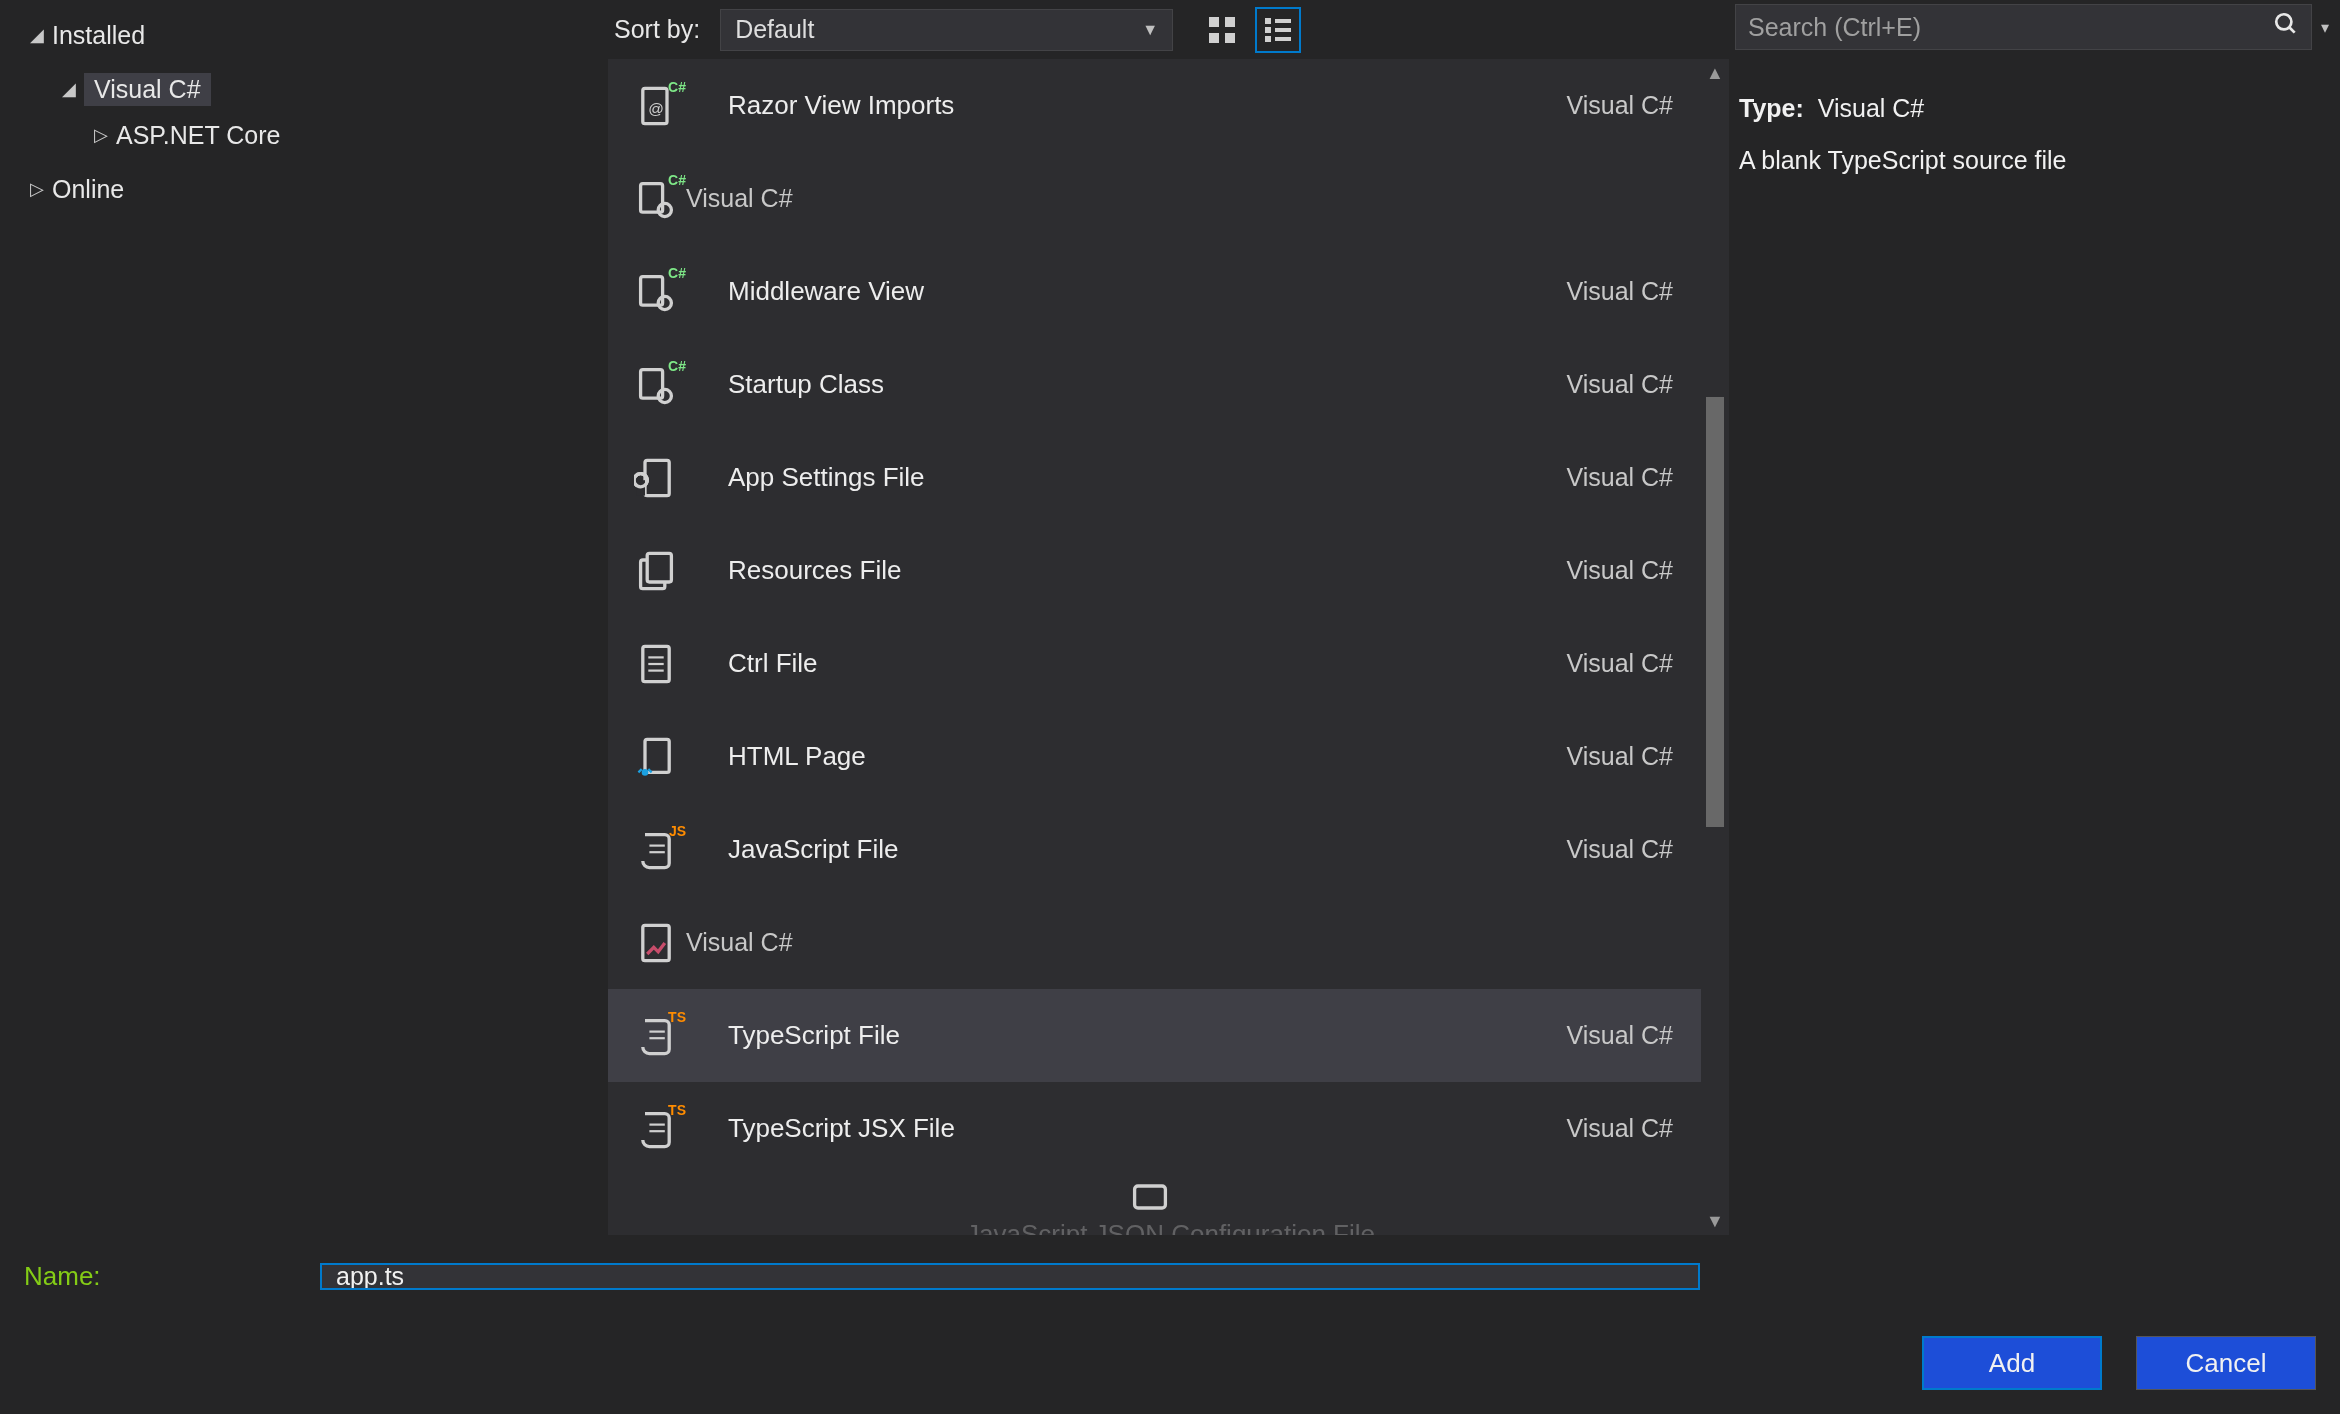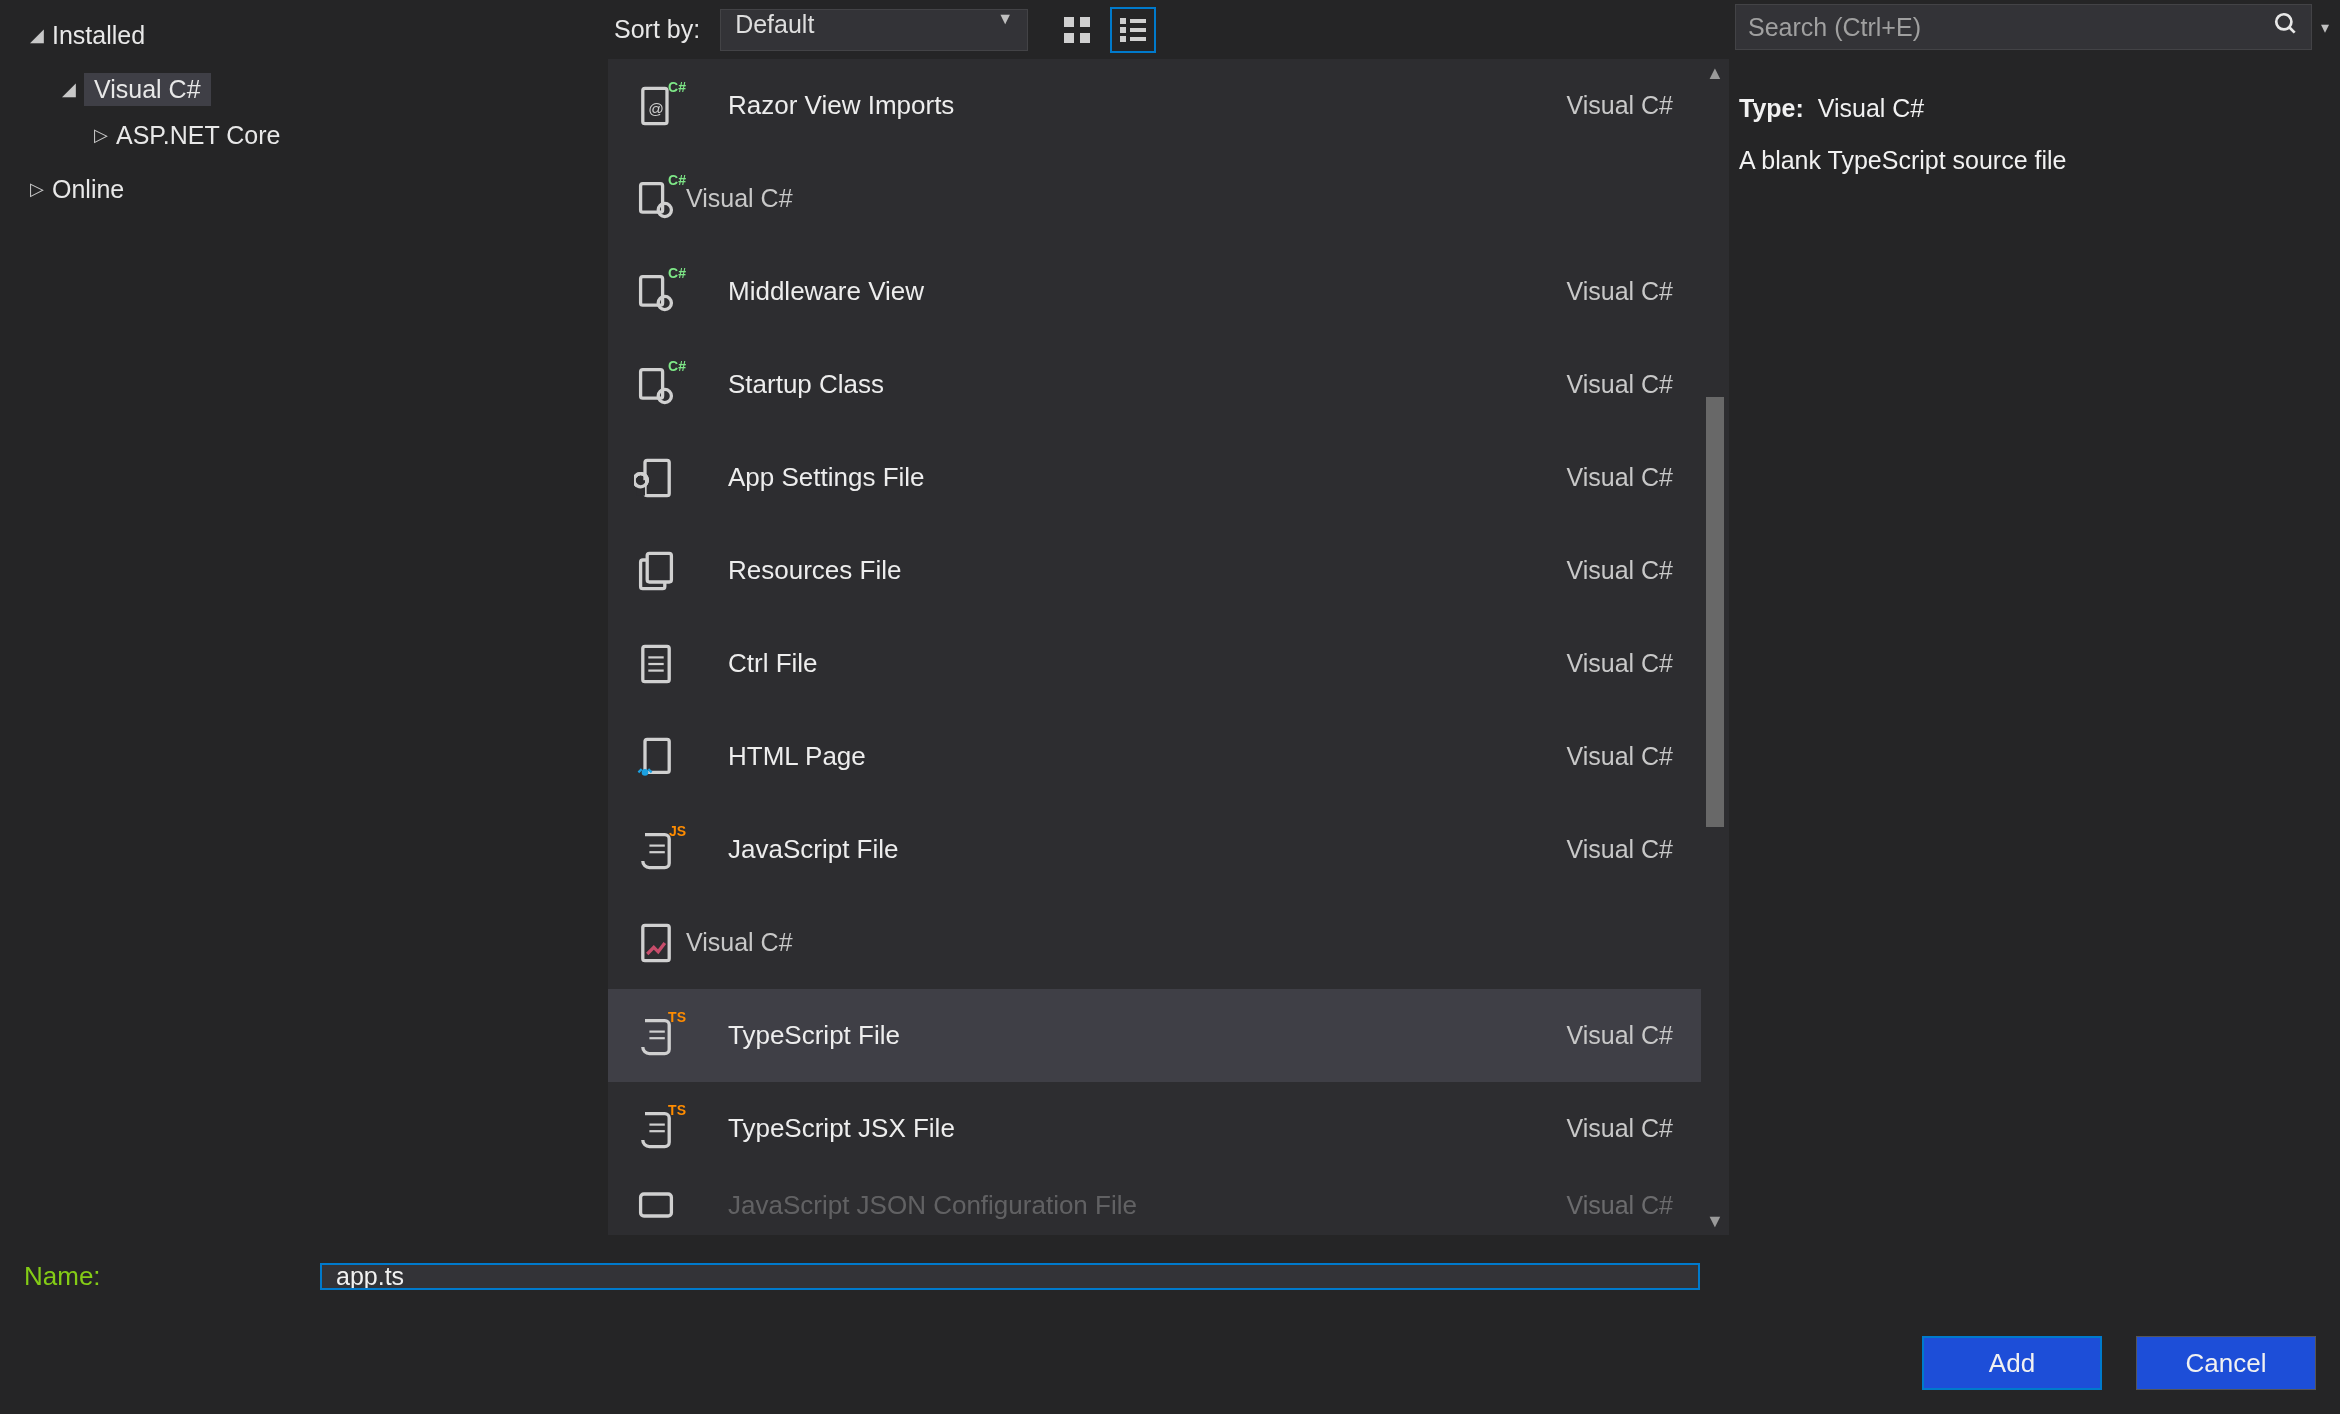--- a/index.html
+++ b/index.html
@@ -47,23 +47,23 @@
   }
   .sortbar {
     display:flex;
     align-items:center;
     gap:20px;
     height:72px;
     padding-left:10px;
   }
   .sortbar-label { color:#e8e8e8; font-size:25px; }
   .sort-combo {
-    width:308px; height:42px;
+    width:453px; height:42px;
     background:#333337; border:1px solid #434346;
-    display:flex; justify-content:space-between;
+    display:flex; align-items:center; justify-content:space-between;
     padding:0 14px; color:#dedede; font-size:25px;
   }
   .sort-combo .caret { font-size:16px; color:#c0c0c0; }
   .view-toggle { display:flex; gap:10px; margin-left:6px; }
   .view-btn {
     width:46px; height:46px; display:flex; align-items:center; justify-content:center;
     border:2px solid transparent;
   }
   .view-btn.active { border-color:#007acc; }
   .view-btn svg { display:block; }
@@ -166,21 +166,21 @@
     display:flex; align-items:center; justify-content:center;
   }
   .vs-button.primary { border:2px solid #007acc; }
 
   
   .tpl-icon svg { width:44px; height:44px; }
   .half-row {
     display:flex; align-items:center;
     height:60px;
     padding-left:18px; padding-right:28px;
-    color:#b0b0b0; font-size:26px;
+    color:#b0b0b0; font-size:26px;flex-direction:column;
   }
 </style>
 </head>
 <body>
 
 <div class="content">
 
   <div class="tree-panel">
     <div class="tree-row depth1">
       <span class="glyph">◢</span>

